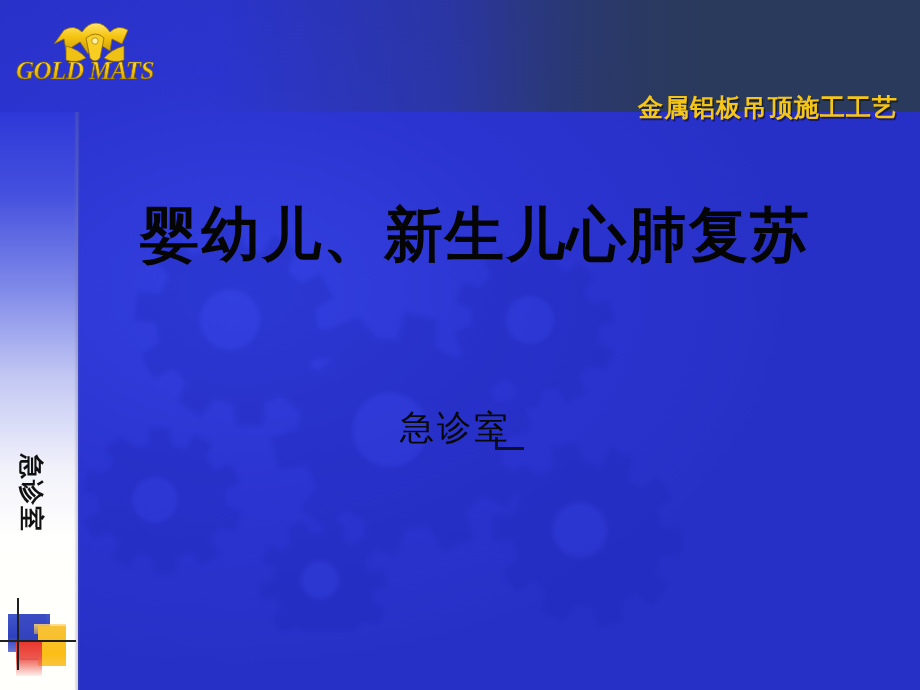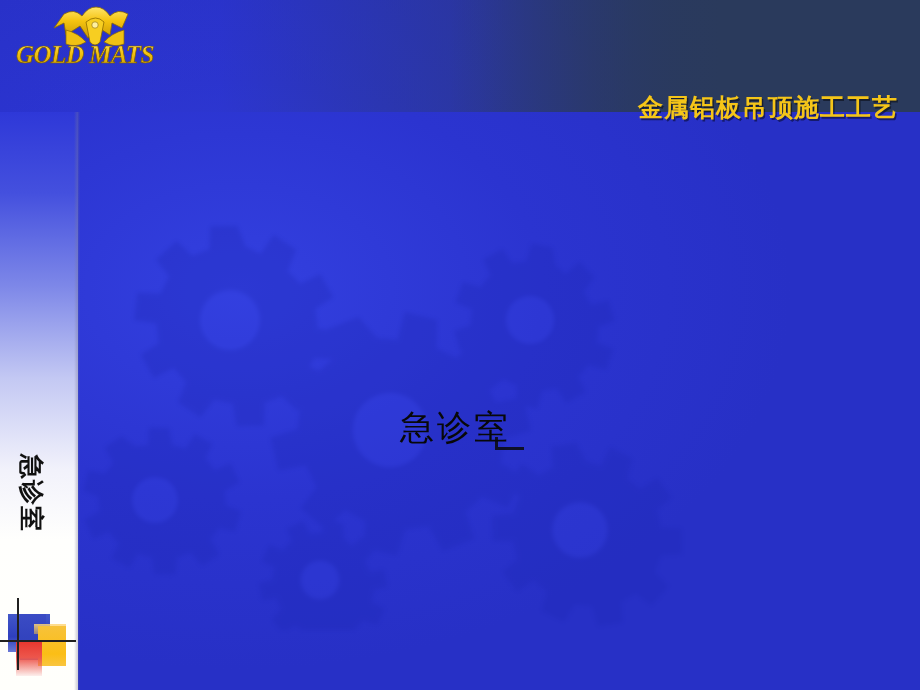--- a/index.html
+++ b/index.html
@@ -153,21 +153,21 @@
     position: absolute;
     left: 0; top: 44px;
     width: 76px; height: 2px;
     background: #202020;
   }
 
   
   .logo {
     position: absolute;
     left: 10px;
-    top: 4px;
+    top: 20px;
     width: 150px;
     height: 70px;
   }
   .logo svg { width: 100%; height: 100%; display:block; }
 
   
   .header-text {
     position: absolute;
     right: 22px;
     top: 43px;
@@ -359,16 +359,17 @@
         <path d="M4 22 q12 3 20 12 q-10 6 -20 2 z" fill="#EFC114" stroke="#8A6A00" stroke-width="0.7"></path>
         <path d="M62 22 q-12 3 -20 12 q10 6 20 2 z" fill="#EFC114" stroke="#8A6A00" stroke-width="0.7"></path>
       </g>
 
       <text x="6" y="59" font-family="'Liberation Serif', serif" font-size="25" font-weight="bold" font-style="italic" fill="url(#goldg)" stroke="#7A5E00" stroke-width="0.7" letter-spacing="-0.5">GOLD MATS</text>
     </svg>
   </div>
 
   <div class="header-text">金属铝板吊顶施工工艺</div>
 
+  <div class="main-title">婴幼儿、新生儿心肺复苏</div>
 
   <div class="subtitle">急诊室</div>
 
 </div>
 
 </body></html>

